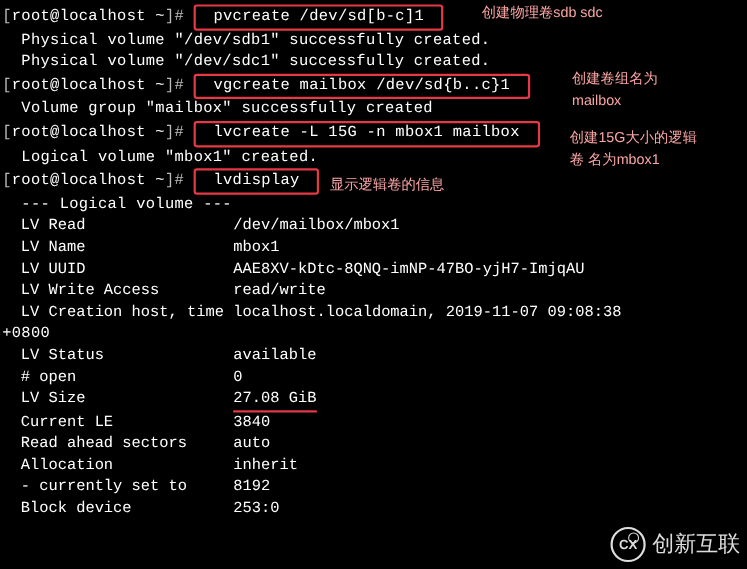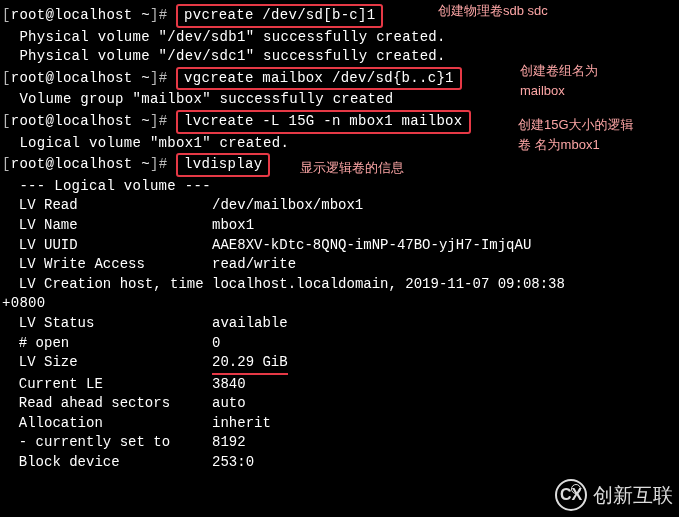--- a/index.html
+++ b/index.html
@@ -24,21 +24,21 @@
       letter-spacing: 0.3px;
     }
     .white { color: #fff; }
     .prompt-br { color: #bbb; }
     .cmd {
       color: #fff;
     }
     .red-box {
       border: 2px solid #e63946;
       border-radius: 3px;
-      padding: 0 6px;
+      padding: 0 16px;
       display: inline-block;
     }
     .annotation {
       position: absolute;
       color: #fca5a5;
       font-size: 13px;
       font-family: sans-serif;
     }
     .underline-red {
       border-bottom: 2px solid #e63946;
@@ -60,21 +60,21 @@
       height: 32px;
       border: 2px solid #ddd;
       border-radius: 50%;
       display: flex;
       align-items: center;
       justify-content: center;
       position: relative;
     }
     .watermark-badge .inner {
       color: #ddd;
-      font-size: 16px;
+      font-size: 12px;
       font-family: sans-serif;
       font-weight: bold;
     }
     .watermark-text {
       color: #ddd;
       font-size: 20px;
       font-family: Liberation Serif, serif;
     }
     .gear {
       position:absolute;
@@ -107,21 +107,21 @@
   <div class="row white">  <span>LV Name</span>                <span>mbox1</span></div>
   <div class="row white">  <span>LV UUID</span>                <span>AAE8XV-kDtc-8QNQ-imNP-47BO-yjH7-ImjqAU</span></div>
   <div class="row white">  <span>LV Write Access</span>        <span>read/write</span></div>
   <div class="row white">  <span>LV Creation host, time</span> <span>localhost.localdomain, 2019-11-07 09:08:38</span></div>
 </div>
 <div class="line white">+0800</div>
 
 <div class="lv-table">
   <div class="row white">  <span>LV Status</span>              <span>available</span></div>
   <div class="row white">  <span># open</span>                 <span>0</span></div>
-  <div class="row white">  <span>LV Size</span>                <span class="underline-red">20.29 GiB</span></div>
+  <div class="row white">  <span>LV Size</span>                <span class="underline-red">27.08 GiB</span></div>
   <div class="row white">  <span>Current LE</span>             <span>3840</span></div>
   <div class="row white">  <span>Read ahead sectors</span>     <span>auto</span></div>
   <div class="row white">  <span>Allocation</span>             <span>inherit</span></div>
   <div class="row white">  <span>- currently set to</span>     <span>8192</span></div>
   <div class="row white">  <span>Block device</span>           <span>253:0</span></div>
 </div>
 
 <div class="annotation" style="top:2px; left:438px;">创建物理卷sdb  sdc</div>
 
 <div class="annotation" style="top:62px; left:520px;">创建卷组名为</div>

